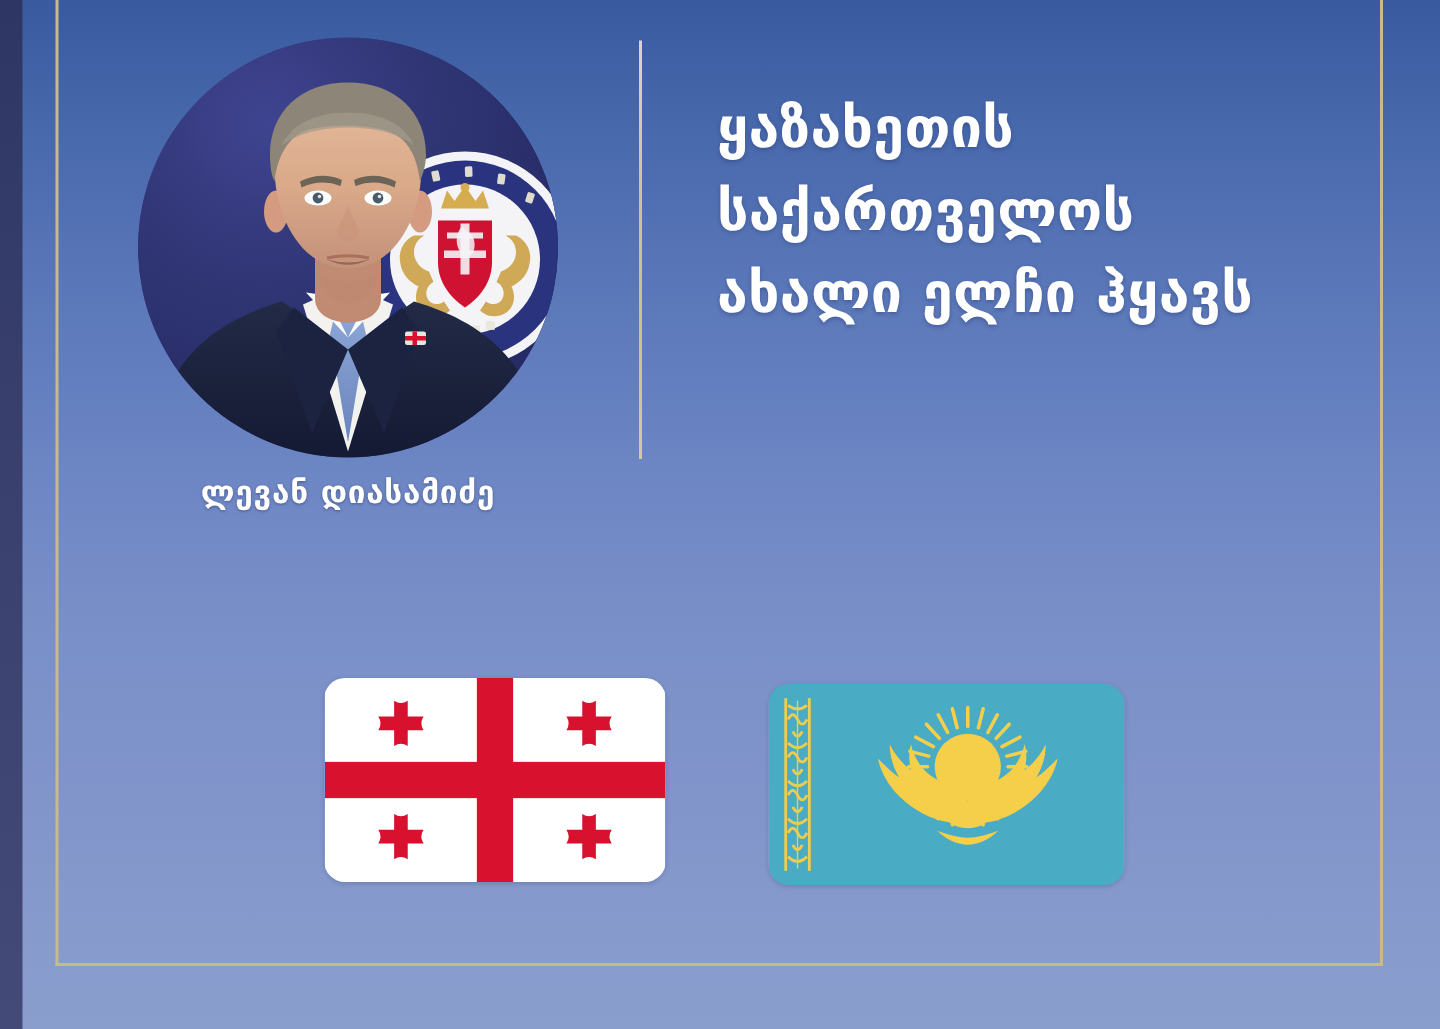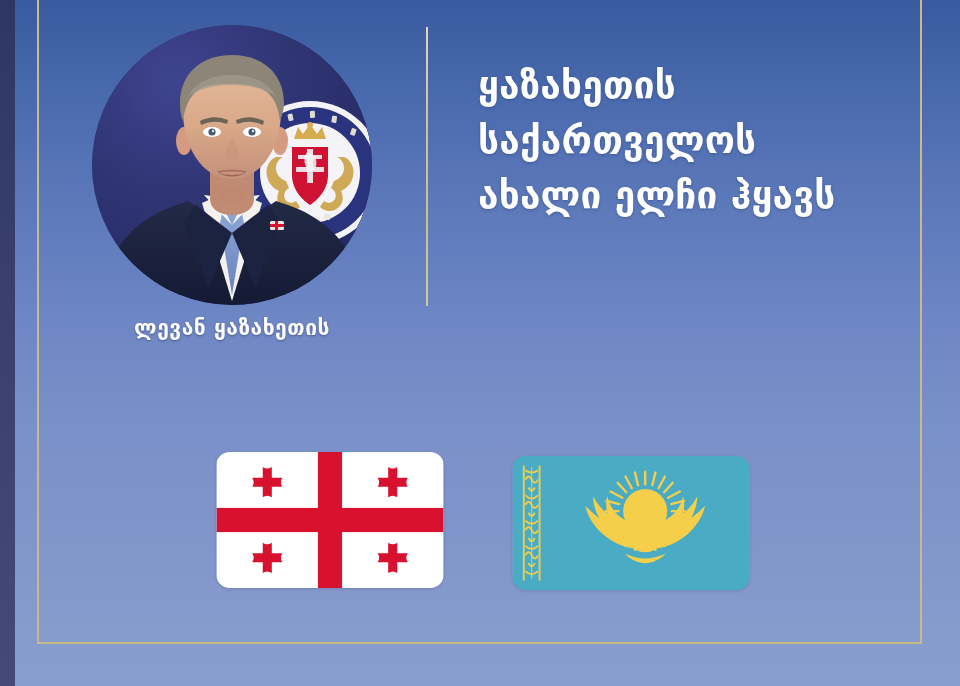--- a/index.html
+++ b/index.html
@@ -230,21 +230,21 @@
         <path d="M140,112 c-3,8 -7,14 -7,18 c0,4 5,6 7,6 c2,0 7,-2 7,-6 c0,-4 -4,-10 -7,-18 z" fill="#c8917a" opacity="0.55"></path>
 
         <path d="M126,148 q14,7 28,0 q-14,4 -28,0 z" fill="#9a6358"></path>
         <path d="M126,147 q14,-3 28,0" stroke="#a86f61" stroke-width="2" fill="none"></path>
 
         <path d="M118,156 q22,14 44,0 q-10,22 -22,22 q-12,0 -22,-22 z" fill="#bd8871" opacity="0.35"></path>
       </g>
     </svg>
   </div>
 
-  <div class="portrait-name">ლევან ყაზახეთის</div>
+  <div class="portrait-name">ლევან დიასამიძე</div>
 
   <div class="headline">
     <span class="hl-line">ყაზახეთის</span>
     <span class="hl-line">საქართველოს</span>
     <span class="hl-line">ახალი ელჩი ჰყავს</span>
   </div>
 
   <div class="flag flag-ge">
     <svg viewBox="0 0 300 180" xmlns="http://www.w3.org/2000/svg" aria-hidden="true">
       <rect x="0" y="0" width="300" height="180" fill="#ffffff"></rect>

